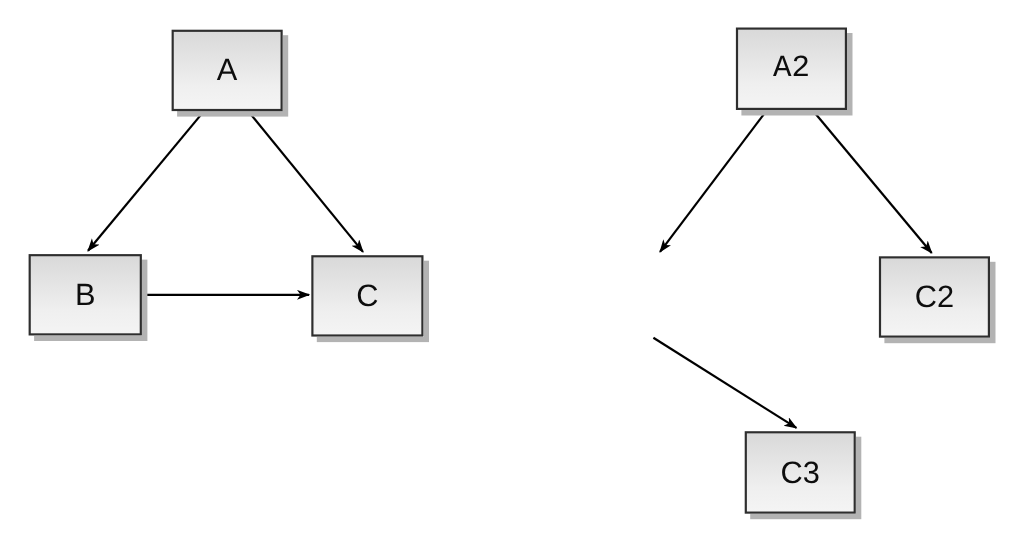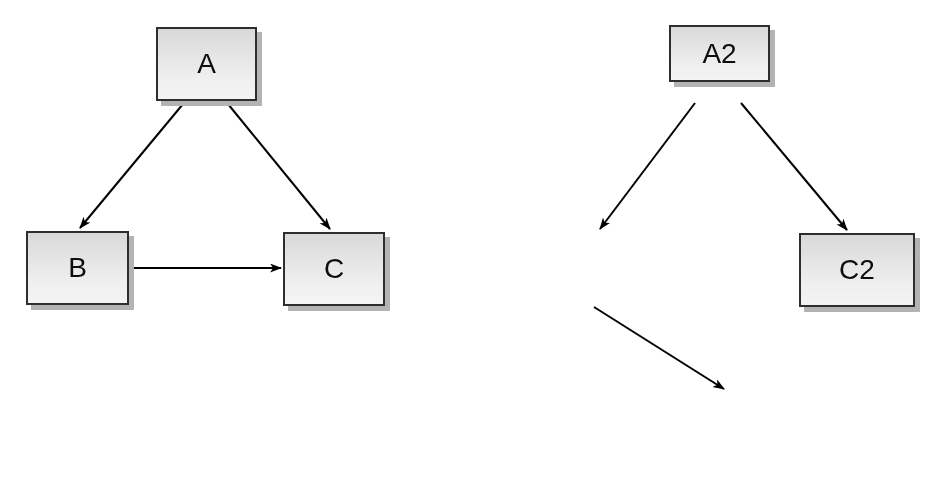--- a/index.html
+++ b/index.html
@@ -37,23 +37,23 @@
     justify-content: center;
     font-size: 28px;
     color: #0d0d0d;
     line-height: 1;
     user-select: none;
   }
   
   .node-A  { left: 156px; top:  27px; width: 101px; height: 74px; }
   .node-B  { left:  26px; top: 231px; width: 103px; height: 74px; }
   .node-C  { left: 283px; top: 232px; width: 102px; height: 74px; }
-  .node-A2 { left: 669px; top:  25px; width: 101px; height: 57px; }
+  .node-A2 { left: 669px; top:  25px; width: 101px; height: 75px; font-family: Liberation Mono, monospace; }
   .node-B2 { left: 542px; top: 232px; width: 103px; height: 73px; }
-  .node-C2 { left: 799px; top: 233px; width: 116px; height: 74px; }
+  .node-C2 { left: 799px; top: 233px; width: 101px; height: 74px; }
   .node-C3 { left: 677px; top: 392px; width: 101px; height: 75px; }
 </style>
 </head>
 <body>
 
 <div class="canvas">
 
   <svg class="edges-layer" viewBox="0 0 940 504" xmlns="http://www.w3.org/2000/svg">
     <defs>
       <marker id="arrowhead" markerUnits="userSpaceOnUse" markerWidth="16" markerHeight="12" refX="11" refY="4.5" orient="auto">
@@ -79,14 +79,17 @@
   <div class="node node-C">
     <span>C</span>
   </div>
 
   <div class="node node-A2">
     <span>A2</span>
   </div>
   <div class="node node-C2">
     <span>C2</span>
   </div>
+  <div class="node node-C3">
+    <span>C3</span>
+  </div>
 
 </div>
 
 </body></html>

